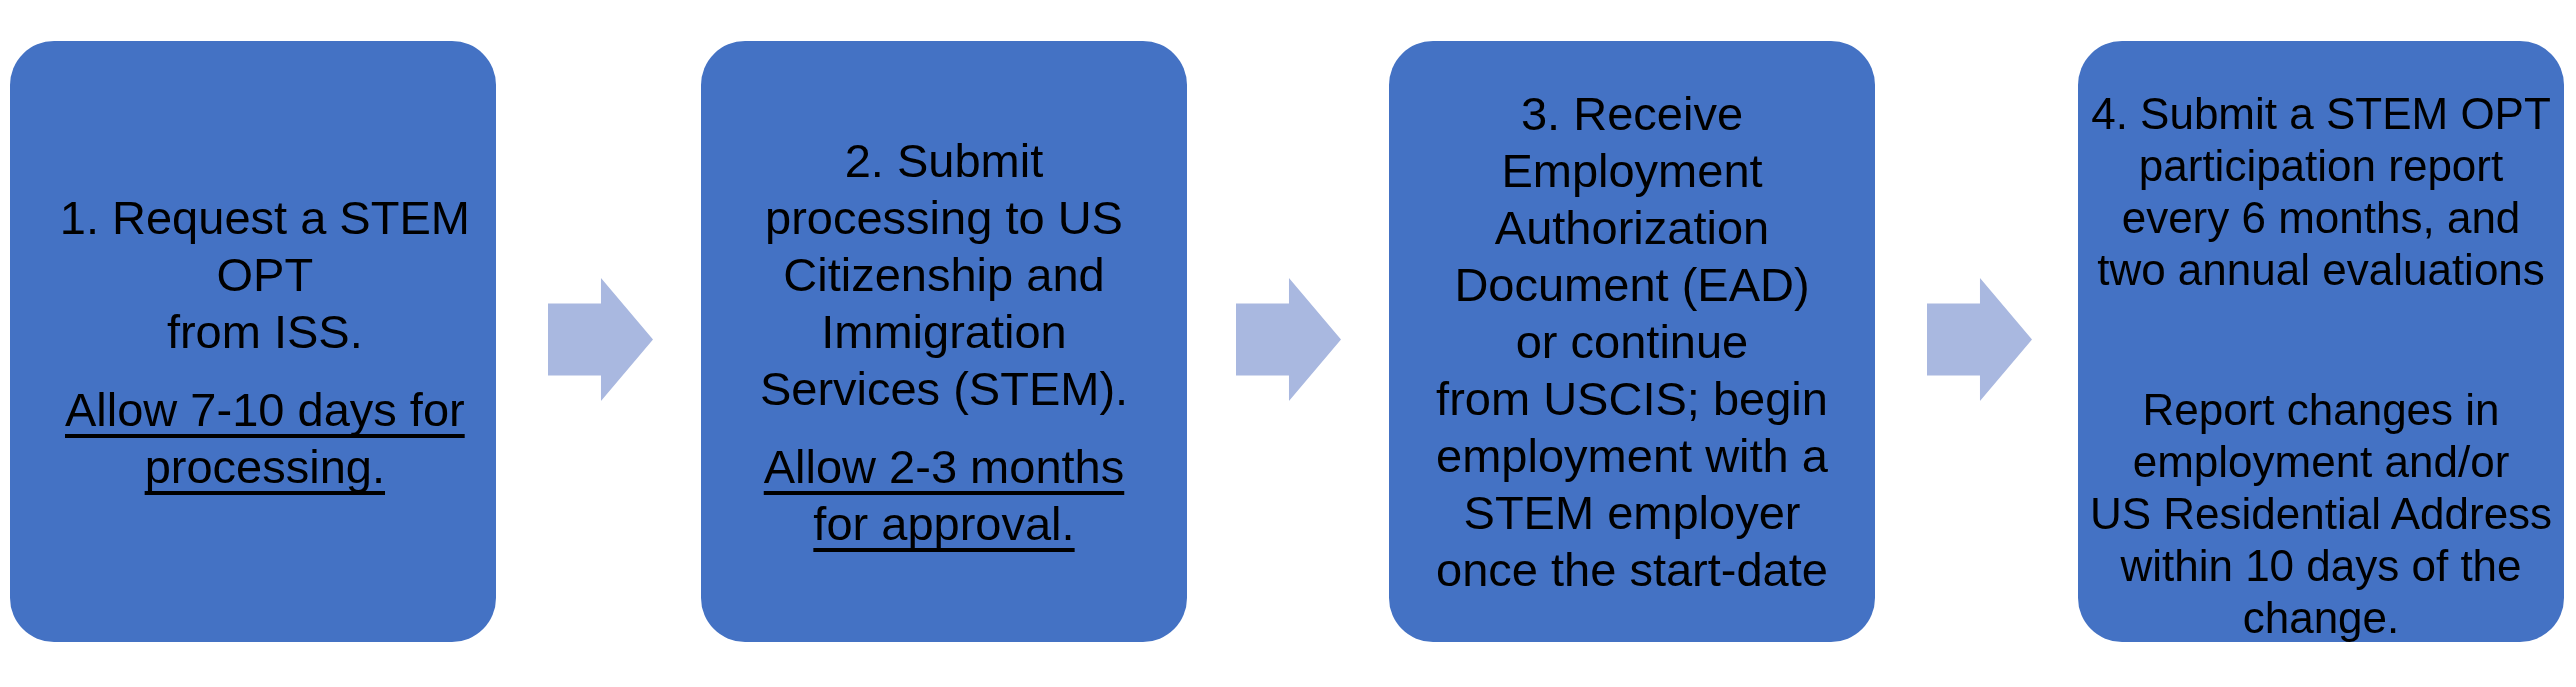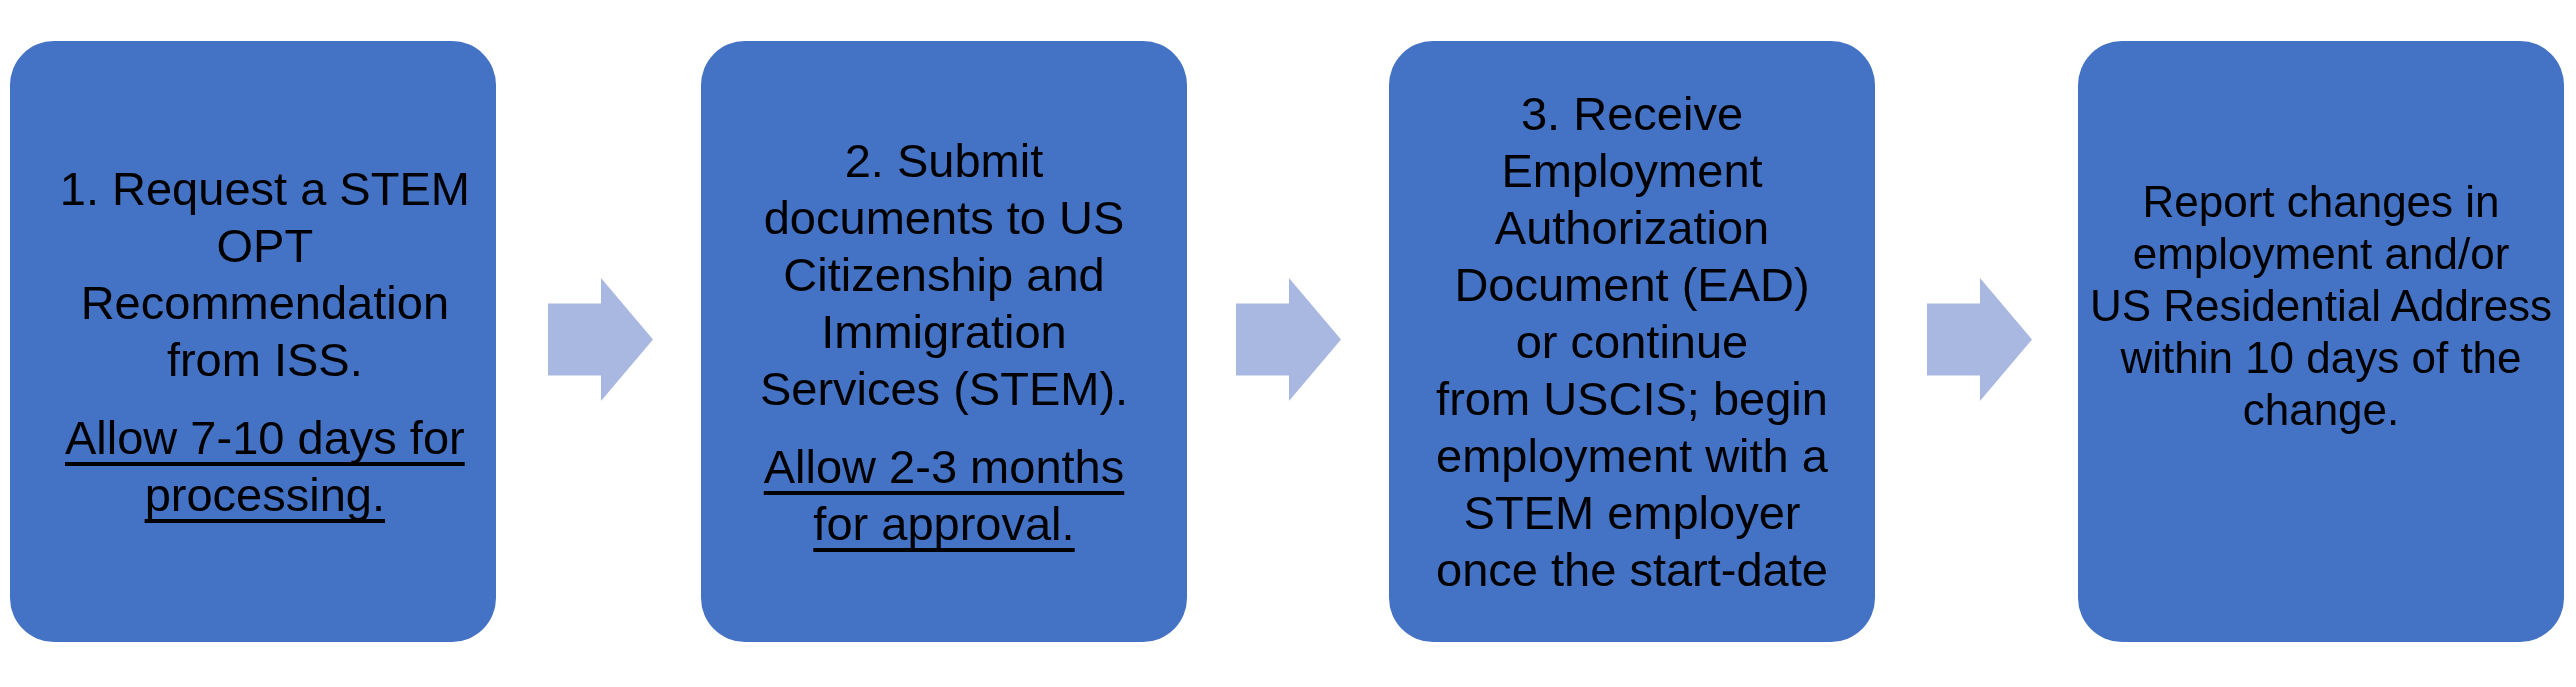--- a/index.html
+++ b/index.html
@@ -61,39 +61,38 @@
 </style>
 </head>
 <body>
 
 <div class="canvas">
 
   <div class="step-box" id="step-box-1">
     <div>
       <div class="line">1. Request a STEM</div>
       <div class="line">OPT</div>
-      <div class="line">Recommendation</div>
       <div class="line">from ISS.</div>
     </div>
     <div class="note underlined">
       <div class="line">Allow 7-10 days for</div>
       <div class="line">processing.</div>
     </div>
   </div>
 
   <div class="flow-arrow" id="flow-arrow-1">
     <svg viewBox="0 0 111 130" xmlns="http://www.w3.org/2000/svg">
       <polygon points="0,27 56,27 56,0 111,65 56,130 56,103 0,103" fill="#A9B8E0"></polygon>
     </svg>
   </div>
 
   <div class="step-box" id="step-box-2">
     <div>
       <div class="line">2. Submit</div>
-      <div class="line">documents to US</div>
+      <div class="line">processing to US</div>
       <div class="line">Citizenship and</div>
       <div class="line">Immigration</div>
       <div class="line">Services (STEM).</div>
     </div>
     <div class="note underlined">
       <div class="line">Allow 2-3 months</div>
       <div class="line">for approval.</div>
     </div>
   </div>
 
@@ -117,20 +116,26 @@
     </div>
   </div>
 
   <div class="flow-arrow" id="flow-arrow-3">
     <svg viewBox="0 0 111 130" xmlns="http://www.w3.org/2000/svg">
       <polygon points="0,27 56,27 56,0 111,65 56,130 56,103 0,103" fill="#A9B8E0"></polygon>
     </svg>
   </div>
 
   <div class="step-box" id="step-box-4">
+    <div>
+      <div class="line">4. Submit a STEM OPT</div>
+      <div class="line">participation report</div>
+      <div class="line">every 6 months, and</div>
+      <div class="line">two annual evaluations</div>
+    </div>
     <div class="note">
       <div class="line">Report changes in</div>
       <div class="line">employment and/or</div>
       <div class="line">US Residential Address</div>
       <div class="line">within 10 days of the</div>
       <div class="line">change.</div>
     </div>
   </div>
 
 </div>

